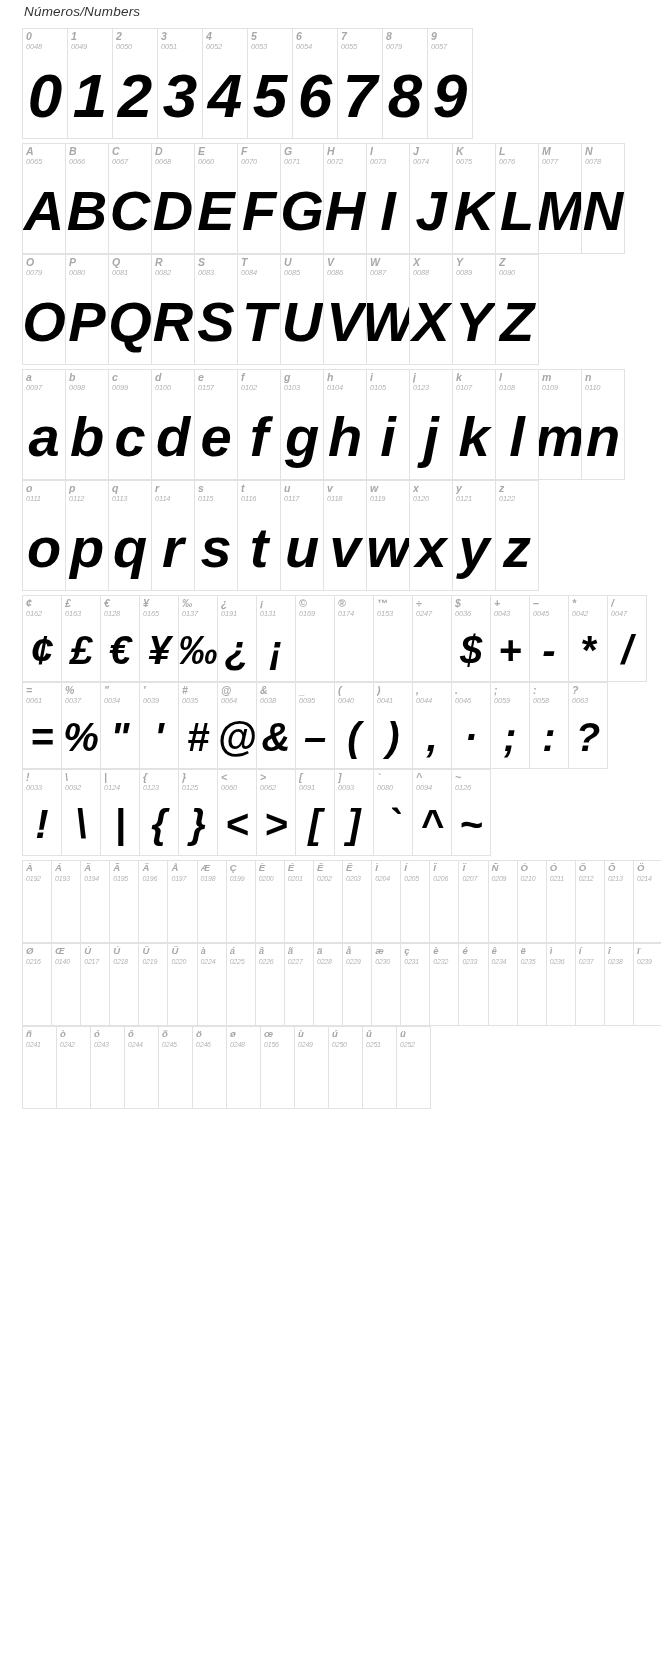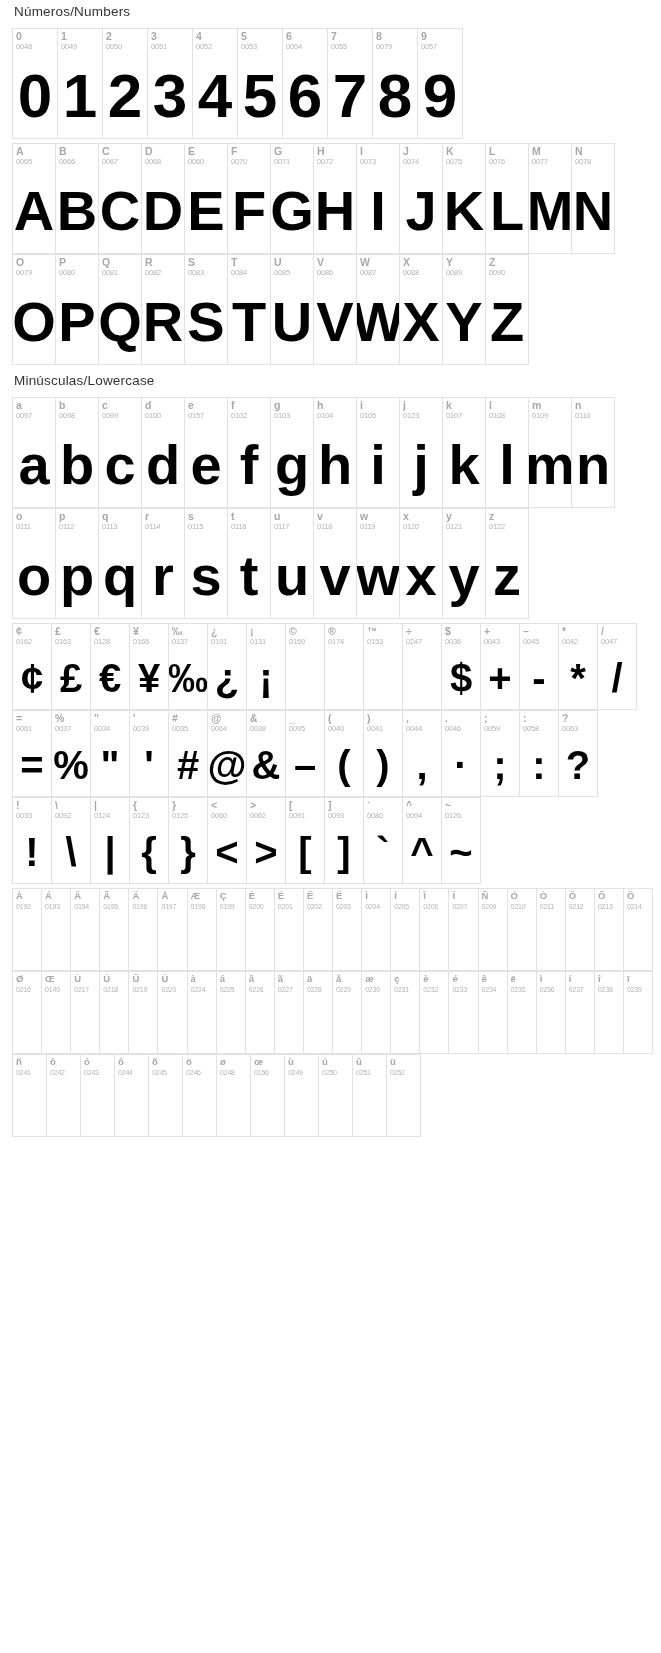--- a/index.html
+++ b/index.html
@@ -12,21 +12,22 @@
   body {
     width: 661px;
     min-height: 1653px;
     padding: 0 0 20px 0;
   }
   .page {
     width: 661px;
     padding: 0 10px;
   }
   .section {
-    margin: 0 0 4px 2px;
+    margin: 0 0 4px 12px;
+    font-style: italic;
   }
   .section-title {
     font-size: 13.5px;
     color: #333333;
     font-weight: 400;
     letter-spacing: 0.2px;
     margin: 0 0 9px 2px;
     padding-top: 4px;
   }
   .glyph-rows {
@@ -366,21 +367,20 @@
               <div class="cell-head">
                 <div class="cell-char">Z</div>
                 <div class="cell-code">0090</div>
               </div>
               <div class="cell-glyph">Z</div>
             </div>
           </div>
         </div>
       </div>
       <div class="section">
-        <div class="section-title">Minúsculas/Lowercase</div>
         <div class="glyph-rows">
           <div class="glyph-row row-lower">
             <div class="glyph-cell">
               <div class="cell-head">
                 <div class="cell-char">a</div>
                 <div class="cell-code">0097</div>
               </div>
               <div class="cell-glyph">a</div>
             </div>
             <div class="glyph-cell">

